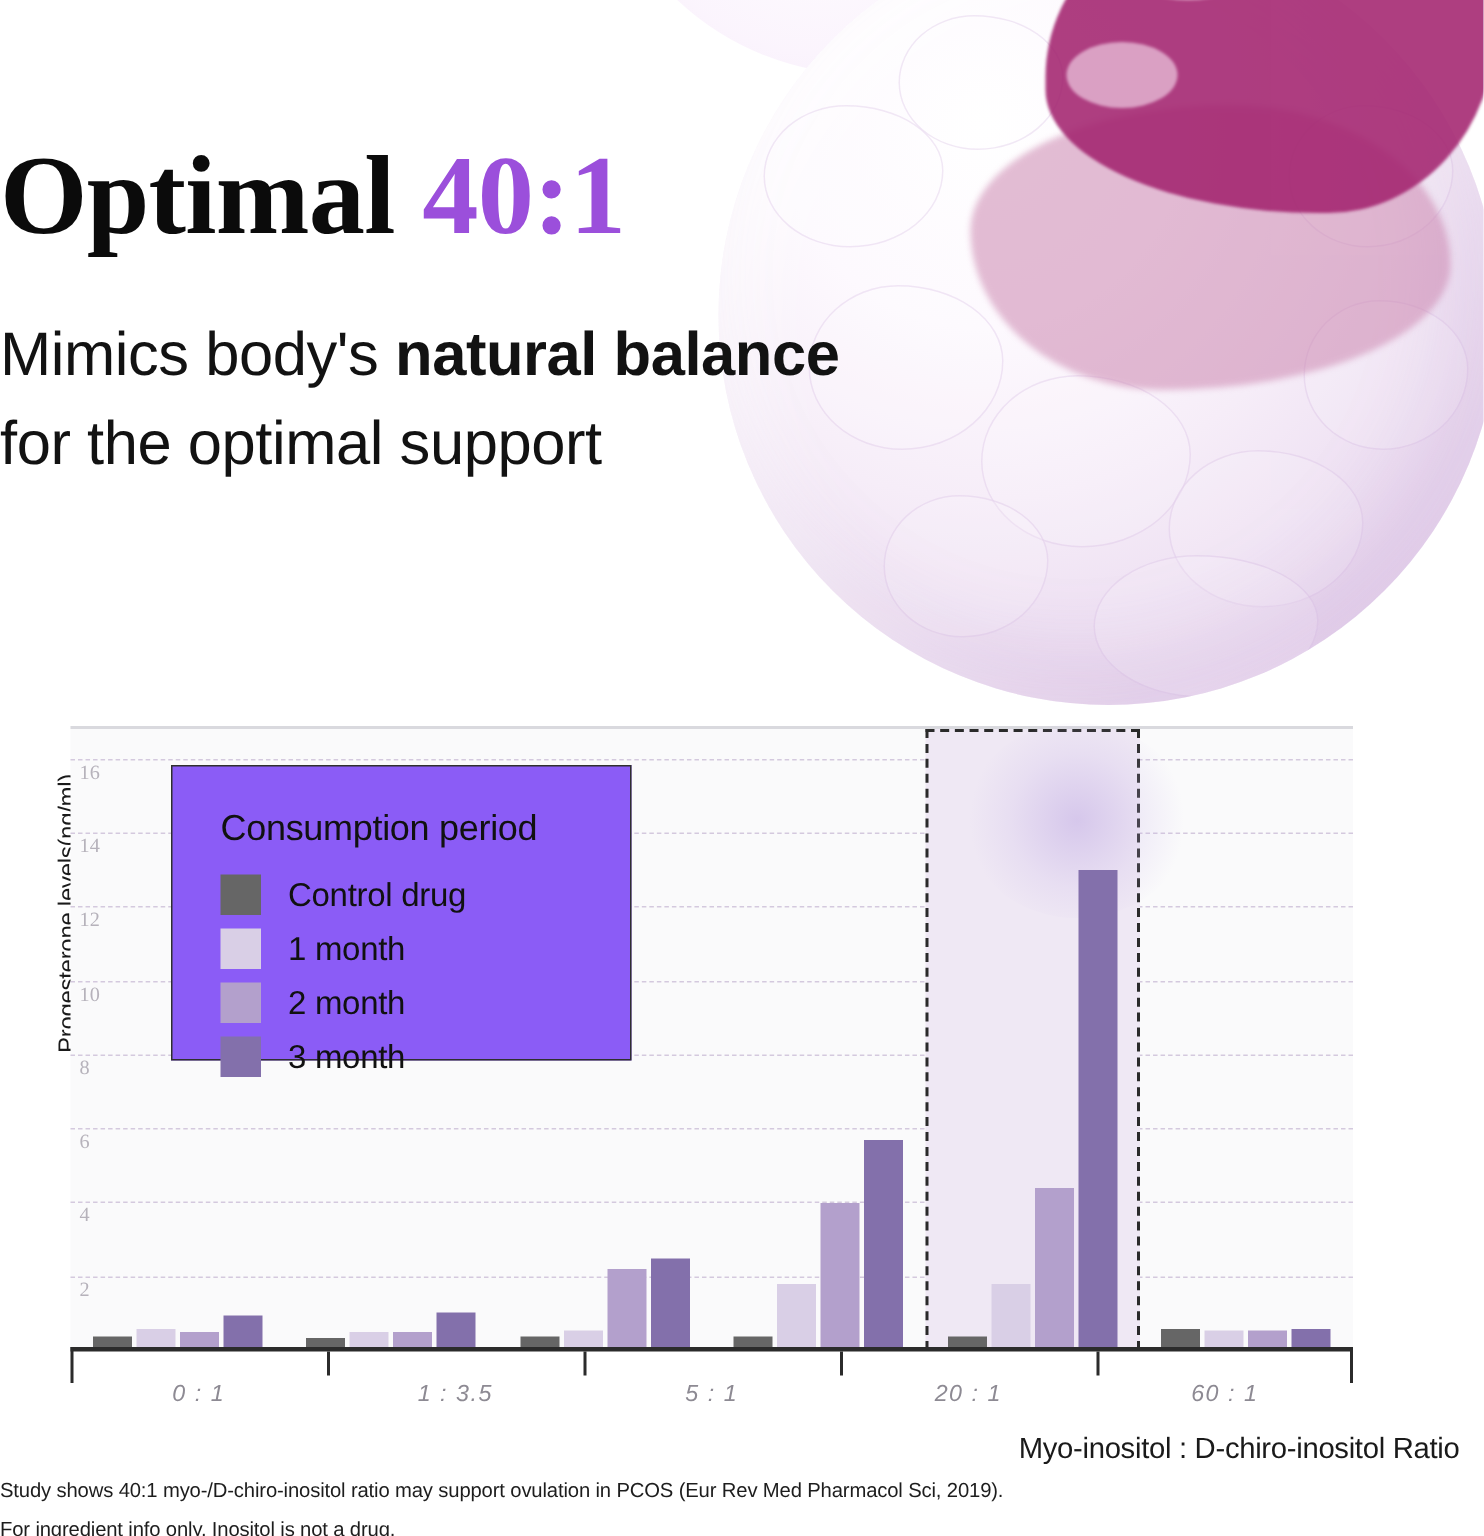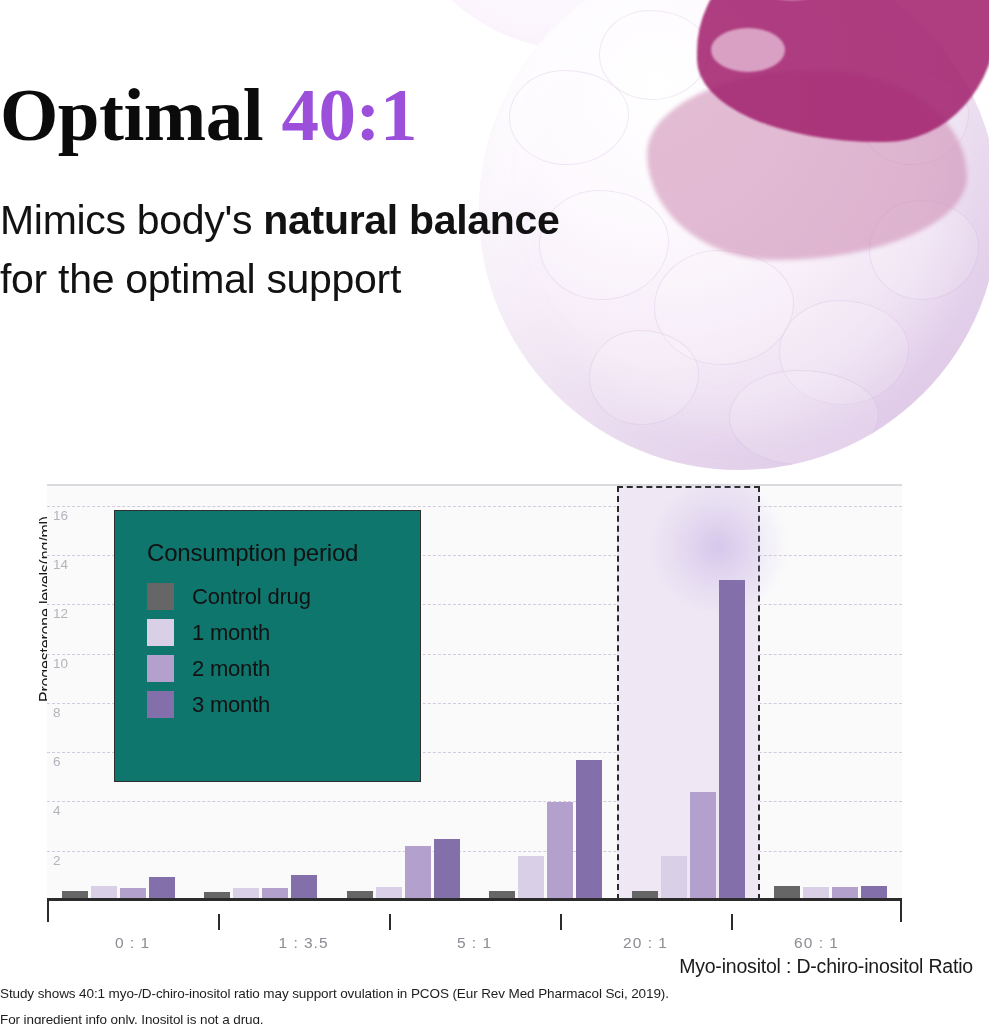--- a/index.html
+++ b/index.html
@@ -85,21 +85,21 @@
     opacity: .5;
   }
   .cell-tex span {
     position: absolute;
     border-radius: 46% 54% 52% 48% / 50% 46% 54% 50%;
     border: 1.4px solid rgba(205,175,220,0.55);
     background: rgba(255,255,255,0.25);
   }
 
   
-  .copy-block { position: absolute; left: 0; top: 70px; z-index: 3; }
+  .copy-block { position: absolute; left: 0; top: 86px; z-index: 3; }
   .headline {
     font-family: "Liberation Serif", serif;
     font-weight: 700;
     font-size: 75px;
     line-height: 1.21;
     color: #0b0b0b;
     letter-spacing: -0.5px;
   }
   .headline .ratio-accent { color: #9b4fdb; }
   .subhead {
@@ -141,20 +141,21 @@
     left: 0; right: 0;
     height: 0;
     border-top: 1px dashed #d4c9de;
   }
   .ytick {
     position: absolute;
     left: 6px;
     transform: translateY(-50%);
     font-size: 13.5px;
     color: #b6b2bb;
+    font-family: Liberation Serif, serif;
   }
   .highlight-band {
     position: absolute;
     top: 0;
     background: #efe8f4;
     border-left: 2px dashed #2a2a2a;
     border-right: 2px dashed #2a2a2a;
     border-top: 2px dashed #2a2a2a;
   }
   .glow {
@@ -186,23 +187,24 @@
     background: #2b2b2b;
   }
   .axis-end {
     position: absolute;
     width: 2px; height: 24px;
     background: #2b2b2b;
     top: 428px;
   }
   .xticks {
     position: absolute;
-    left: 47px; top: 444px;
+    left: 47px; top: 431px;
     width: 855px; height: 46px;
     display: flex;
+    font-style: italic;
   }
   .xtick {
     flex: 1;
     position: relative;
     text-align: center;
     font-size: 15.5px;
     color: #8d8a93;
     padding-top: 20px;
     letter-spacing: 1px;
   }
@@ -221,22 +223,22 @@
     border-left: 2px dashed #2a2a2a;
     border-right: 2px dashed #2a2a2a;
     border-bottom: 2px dashed #2a2a2a;
   }
   .xtick.is-highlight::before { display: none; }
 
   
   .legend {
     position: absolute;
     left: 114px; top: 40px;
-    width: 307px; height: 272px;
-    background: #0f766e;
+    width: 307px; height: 197px;
+    background: #8b5cf6;
     border: 1.6px solid #2f2f2f;
     padding: 28px 0 0 32px;
     z-index: 6;
   }
   .legend-title {
     font-size: 24px;
     color: #111;
     margin-bottom: 16px;
     letter-spacing: -0.2px;
   }

